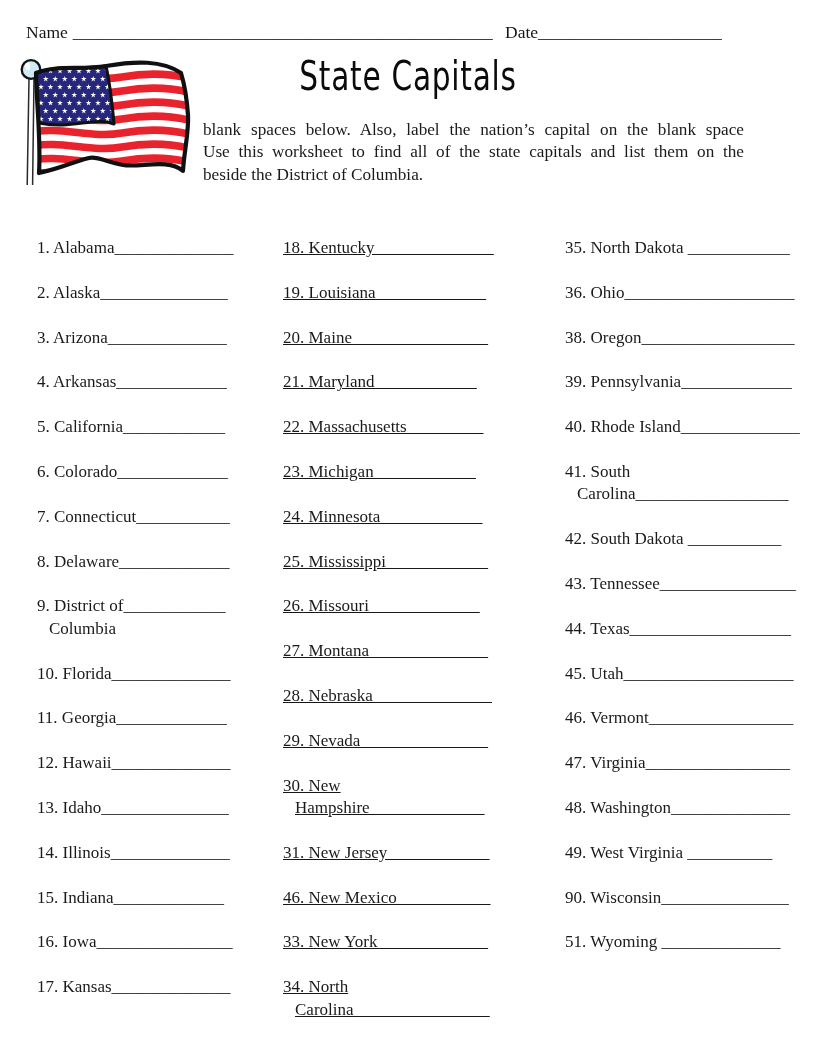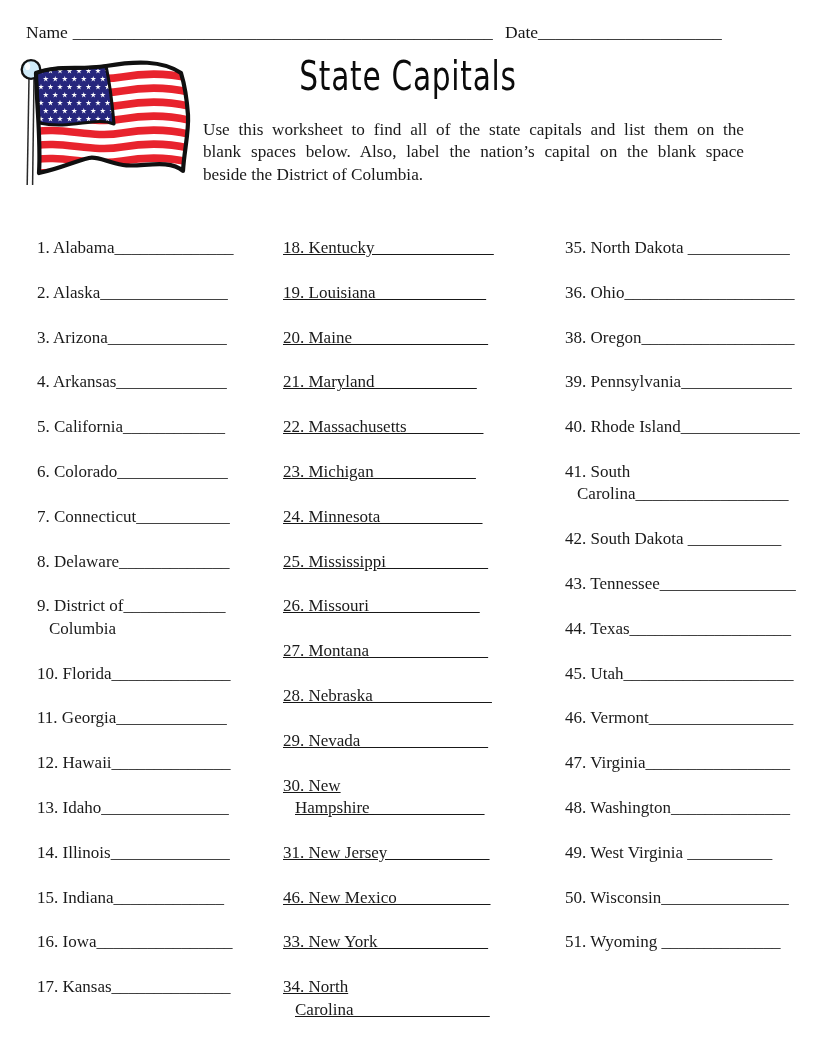--- a/index.html
+++ b/index.html
@@ -144,22 +144,22 @@
         </g>
     </g>
 
     <use href="#flagshape" fill="none" stroke-width="4.2" stroke-linejoin="round" stroke="#101010"></use>
     <use href="#cantonshape" fill="none" stroke="#101010" stroke-width="3.1" stroke-linejoin="round"></use>
   </svg>
 
   <div class="page-title">State Capitals</div>
 
   <div class="instructions">
+    <div class="jline">blank spaces below. Also, label the nation’s capital on the blank space</div>
     <div class="jline">Use this worksheet to find all of the state capitals and list them on the</div>
-    <div class="jline">blank spaces below. Also, label the nation’s capital on the blank space</div>
     <div class="jline last">beside the District of Columbia.</div>
   </div>
 
   <div class="col col1">
       <div class="item"><span>1. Alabama______________</span></div>
       <div class="item"><span>2. Alaska_______________</span></div>
       <div class="item"><span>3. Arizona______________</span></div>
       <div class="item"><span>4. Arkansas_____________</span></div>
       <div class="item"><span>5. California____________</span></div>
       <div class="item"><span>6. Colorado_____________</span></div>
@@ -202,17 +202,17 @@
       <div class="item"><span>40. Rhode Island______________</span></div>
       <div class="item"><span>41. South</span><span class="l2">Carolina__________________</span></div>
       <div class="item"><span>42. South Dakota ___________</span></div>
       <div class="item"><span>43. Tennessee________________</span></div>
       <div class="item"><span>44. Texas___________________</span></div>
       <div class="item"><span>45. Utah____________________</span></div>
       <div class="item"><span>46. Vermont_________________</span></div>
       <div class="item"><span>47. Virginia_________________</span></div>
       <div class="item"><span>48. Washington______________</span></div>
       <div class="item"><span>49. West Virginia __________</span></div>
-      <div class="item"><span>50. Wisconsin_______________</span></div>
+      <div class="item"><span>90. Wisconsin_______________</span></div>
       <div class="item"><span>51. Wyoming ______________</span></div>
     </div>
 
 </div>
 
 </body></html>

